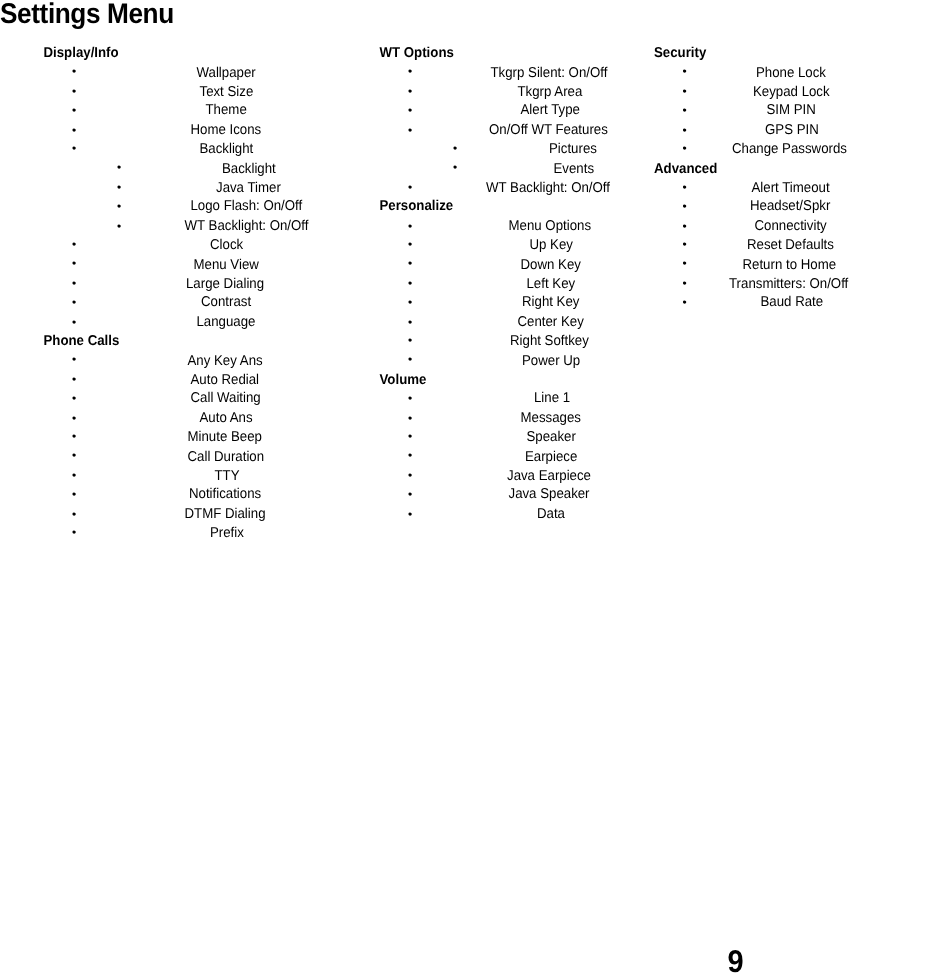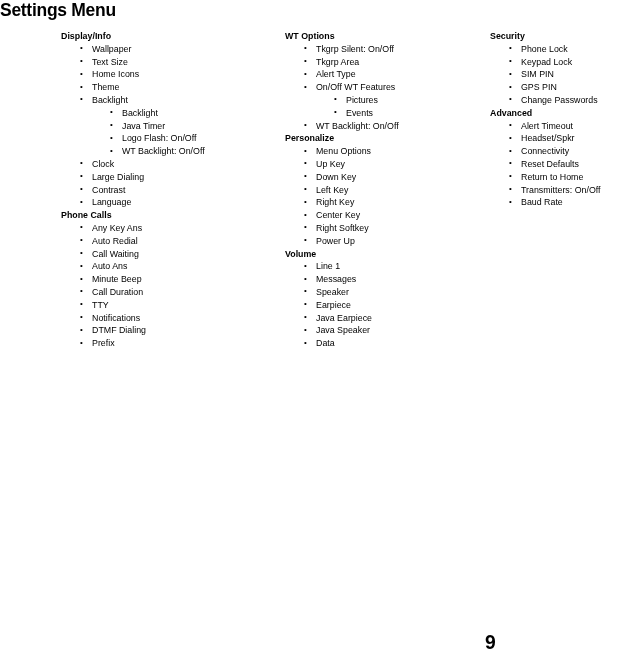--- a/index.html
+++ b/index.html
@@ -38,41 +38,41 @@
   }
   .columns {
     position: absolute;
     left: 0;
     top: 30px;
     width: 618px;
   }
   .col {
     position: absolute;
     top: 0;
-    margin-left: 32px;
   }
   .col-1 { left: 29px; width: 215px; }
   .col-2 { left: 253px; width: 200px; }
-  .col-3 { left: 458px; width: 155px; }
+  .col-3 { left: 436px; width: 155px; }
 
   .section-head {
     font-family: "Liberation Sans Narrow", "Liberation Sans", sans-serif;
     font-size: 9.5px;
     font-weight: bold;
     line-height: 12.8px;
     height: 12.8px;
     transform: scaleX(0.93);
     transform-origin: left center;
     white-space: nowrap;
     letter-spacing: 0px;
   }
   ul.lvl1, ul.lvl2 {
     list-style: none;
     margin: 0;
     padding: 0;
+    text-align: center;
   }
   ul.lvl1 > li.item,
   ul.lvl2 > li.item {
     position: relative;
     font-family: "Liberation Sans Narrow", "Liberation Sans", sans-serif;
     font-size: 9.5px;
     line-height: 12.8px;
     height: 12.8px;
     white-space: nowrap;
   }
@@ -121,30 +121,31 @@
 
   <div class="page-title">Settings Menu</div>
 
   <div class="columns">
     <div class="col col-1">
         <div class="section">
           <div class="section-head">Display/Info</div>
           <ul class="lvl1">
             <li class="item"><span class="label">Wallpaper</span></li>
             <li class="item"><span class="label">Text Size</span></li>
+            <li class="item"><span class="label">Theme</span></li>
             <li class="item"><span class="label">Home Icons</span></li>
-            <li class="item"><span class="label">Theme</span></li>
             <li class="item"><span class="label">Backlight</span></li>
             <ul class="lvl2">
               <li class="item"><span class="label">Backlight</span></li>
               <li class="item"><span class="label">Java Timer</span></li>
               <li class="item"><span class="label">Logo Flash: On/Off</span></li>
               <li class="item"><span class="label">WT Backlight: On/Off</span></li>
             </ul>
             <li class="item"><span class="label">Clock</span></li>
+            <li class="item"><span class="label">Menu View</span></li>
             <li class="item"><span class="label">Large Dialing</span></li>
             <li class="item"><span class="label">Contrast</span></li>
             <li class="item"><span class="label">Language</span></li>
           </ul>
         </div>
         <div class="section">
           <div class="section-head">Phone Calls</div>
           <ul class="lvl1">
             <li class="item"><span class="label">Any Key Ans</span></li>
             <li class="item"><span class="label">Auto Redial</span></li>

